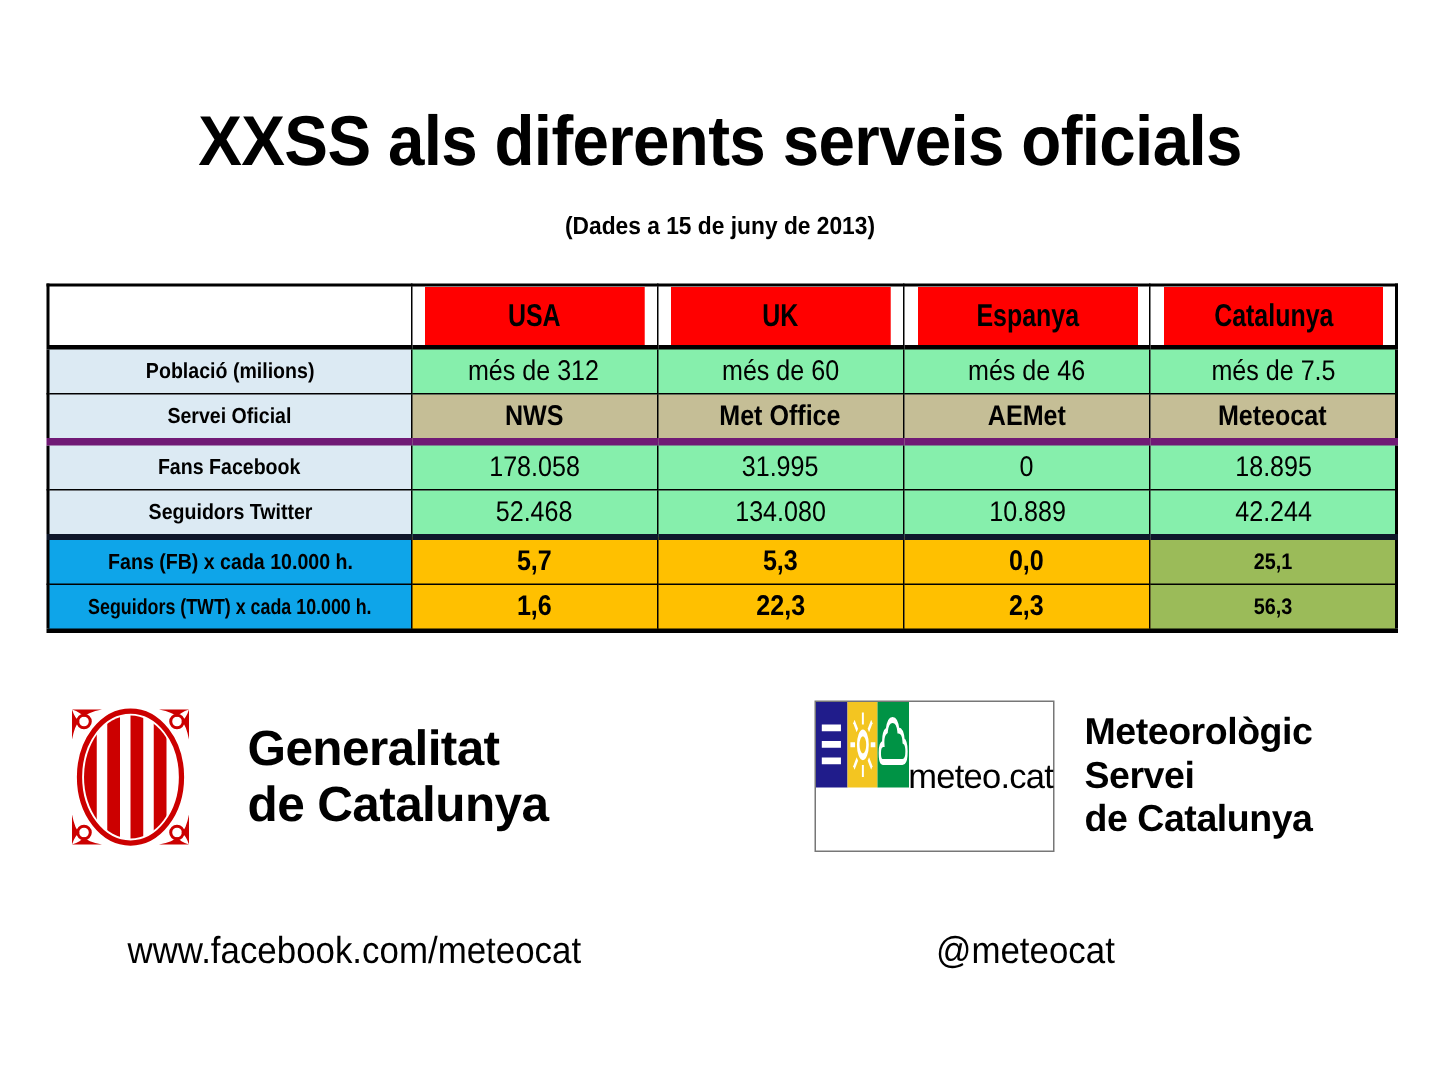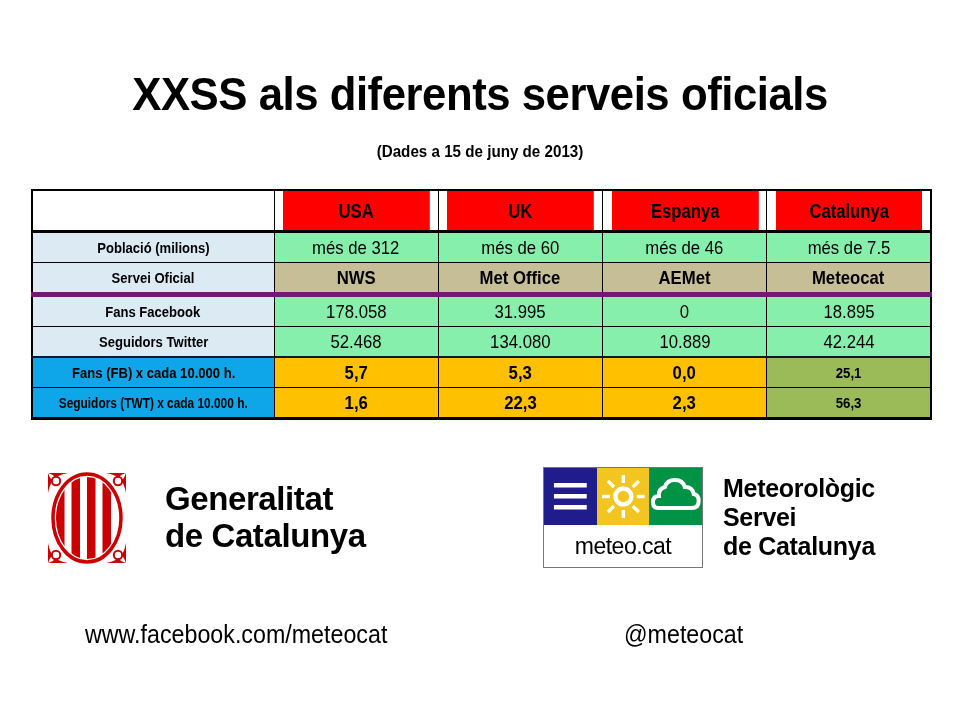--- a/index.html
+++ b/index.html
@@ -98,21 +98,21 @@
   td.val {
     font-size: 19px;
     background: #86efac;
   }
   td.val .vt { display: inline-block; transform: scaleX(0.88); }
   td.val.tan { background: #C5BE96; font-weight: bold; font-size: 19px; }
   td.val.orange { background: #FFC000; font-weight: bold; font-size: 19px; }
   td.val.green { background: #9BBB59; font-weight: bold; font-size: 15px; }
 
   tr.servei td { border-bottom: 5px solid #701a75; }
-  tr.twitter td { border-bottom: 2px solid #0f172a; }
+  tr.twitter td { border-bottom: 4px solid #0f172a; }
 
   
   .logos { position: absolute; left: 0; top: 462px; width: 960px; height: 125px; }
 
   .gen-logo { position: absolute; left: 45px; top: 8px; display: flex; align-items: center; gap: 20px; }
   .gen-emblem { width: 84px; height: 96px; position: relative; }
   .gen-text {
     margin-left: 16px;
     font-family: "Liberation Sans", sans-serif;
     font-weight: bold;
@@ -121,21 +121,21 @@
     color: #000;
     letter-spacing: -0.4px;
   }
 
   .meteo-logo { position: absolute; left: 543px; top: 5px; display: flex; align-items: center; }
   .meteo-mark {
     width: 160px; height: 101px;
     border: 1.5px solid #777;
     background: #fff;
     box-sizing: border-box;
-    display: flex; flex-direction: column;
+    display: flex; flex-direction: row;
   }
   .meteo-bands { display: flex; height: 57px; width: 100%; }
   .band { flex: 1; position: relative; }
   .band.blue { background: #201C8B; }
   .band.gold { background: #F3C521; }
   .band.green { background: #009345; }
   .meteo-word {
     flex: 1;
     display: flex; align-items: center; justify-content: center;
     font-family: "Liberation Sans", sans-serif;

